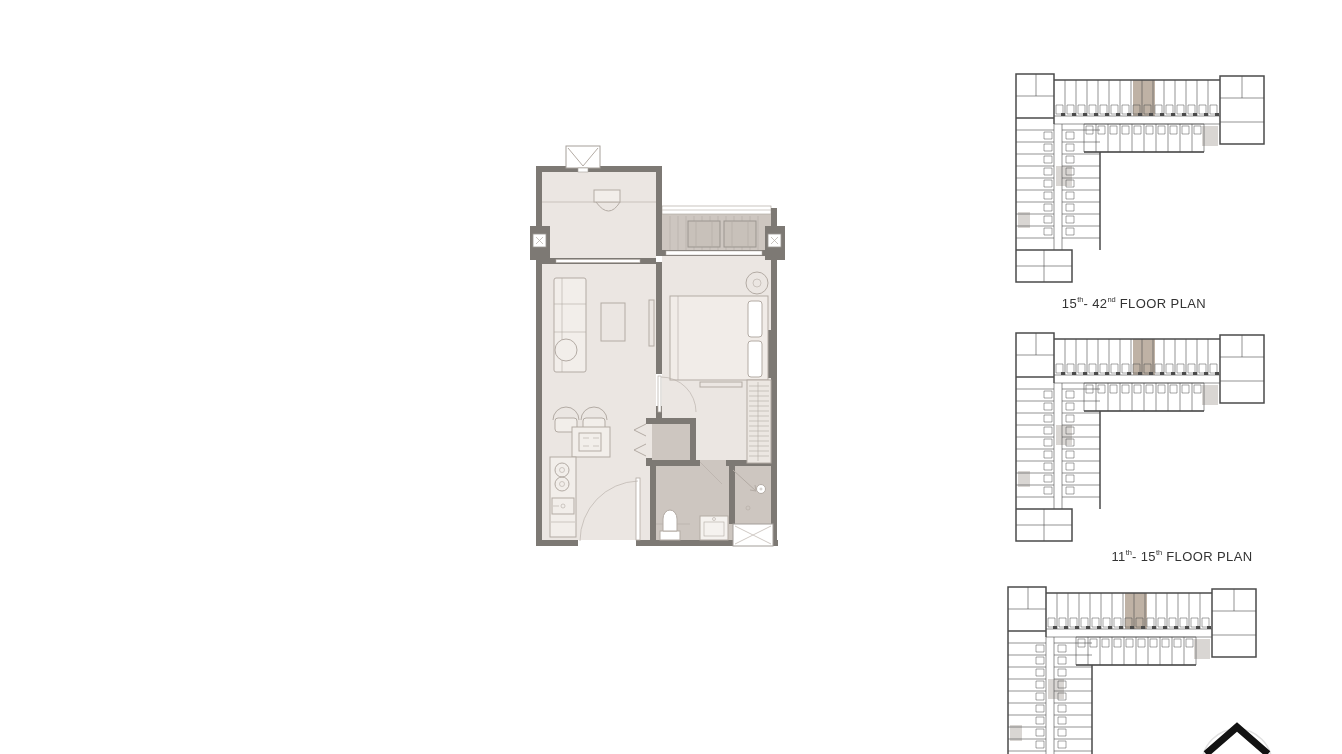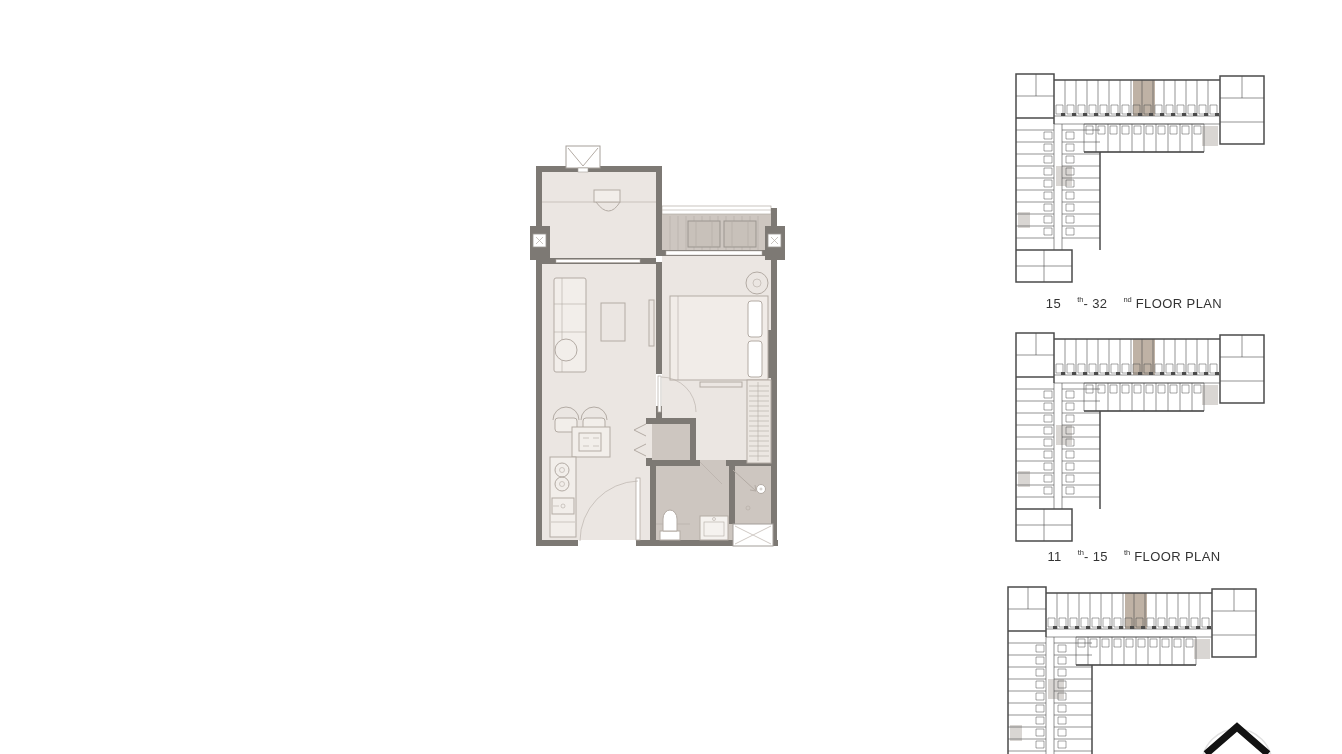--- a/index.html
+++ b/index.html
@@ -1,21 +1,21 @@
 <!DOCTYPE html>
 <html style="--wall: #7d7974; --floor: #ebe6e2; --floorD: #cdc6c0; --highlight: #bfb2a5; --furn: #b3aba4; --pline: #4b4b4b; --core: #d9d6d3; --text: #333333; --north: #121212;"><head>
 <meta charset="utf-8">
 <style>
   html,body{margin:0;padding:0;width:1342px;height:754px;background:#fff;overflow:hidden;
     font-family:"Liberation Sans",sans-serif;}
   #stage{position:absolute;inset:0;width:1342px;height:754px;}
   #scene{position:absolute;left:0;top:0;}
   .plan-label{position:absolute;width:252px;text-align:center;color:var(--text);
     font-size:13px;letter-spacing:.4px;white-space:pre;}
-  .plan-label sup{font-size:7.5px;position:relative;top:-1px;letter-spacing:0;margin-left:16px;}
+  .plan-label sup{font-size:7.5px;position:relative;top:-1px;letter-spacing:0;}
   
   .wall{fill:var(--wall);}
   .floor{fill:var(--floor);}
   .floorD{fill:var(--floorD);}
   .furn{stroke:var(--furn);fill:none;stroke-width:1;}
   .furnW{stroke:var(--furn);fill:#fff;stroke-width:1;}
   .furnF{stroke:var(--furn);fill:#f2eeea;stroke-width:1;}
   .thin{stroke:var(--furn);fill:none;stroke-width:.6;}
 </style>
 </head>
@@ -192,16 +192,16 @@
         <path d="M53 41h4v3h-4zM64 41h4v3h-4zM75 41h4v3h-4zM86 41h4v3h-4zM97 41h4v3h-4zM108 41h4v3h-4zM119 41h4v3h-4zM130 41h4v3h-4zM141 41h4v3h-4zM152 41h4v3h-4zM163 41h4v3h-4zM174 41h4v3h-4zM185 41h4v3h-4zM196 41h4v3h-4zM207 41h4v3h-4z" fill="var(--pline)"></path>
         <path d="M46 8H212M46 8V52M212 8V72M8 2h38v44h-38zM212 4h44v68h-44zM8 178h56v32h-56zM76 80H196M8 46V178M92 80V178" stroke="var(--pline)" stroke-width="1.5" fill="none"></path>
       </g>
 
     <g>
       <circle cx="1237" cy="764" r="35" fill="none" stroke="#e2e2e2" stroke-width="1.5"></circle>
       <path d="M1206 754L1237 727L1268 754" fill="none" stroke="var(--north)" stroke-width="7"></path>
     </g>
   </svg>
 
-  <div class="plan-label" style="left:1008px;top:296px"><span>15</span><sup>th</sup><span>- </span><span>32</span><sup>nd</sup><span> FLOOR PLAN</span></div>
-
-  <div class="plan-label" style="left:1008px;top:549px"><span>11</span><sup>th</sup><span>- </span><span>15</span><sup>th</sup><span> FLOOR PLAN</span></div>
+  <div class="plan-label" style="left:1008px;top:296px"><span>15</span><sup>th</sup><span>- </span><span>42</span><sup>nd</sup><span> FLOOR PLAN</span></div>
+
+  <div class="plan-label" style="left:1056px;top:549px"><span>11</span><sup>th</sup><span>- </span><span>15</span><sup>th</sup><span> FLOOR PLAN</span></div>
 </div>
 
 </body></html>

